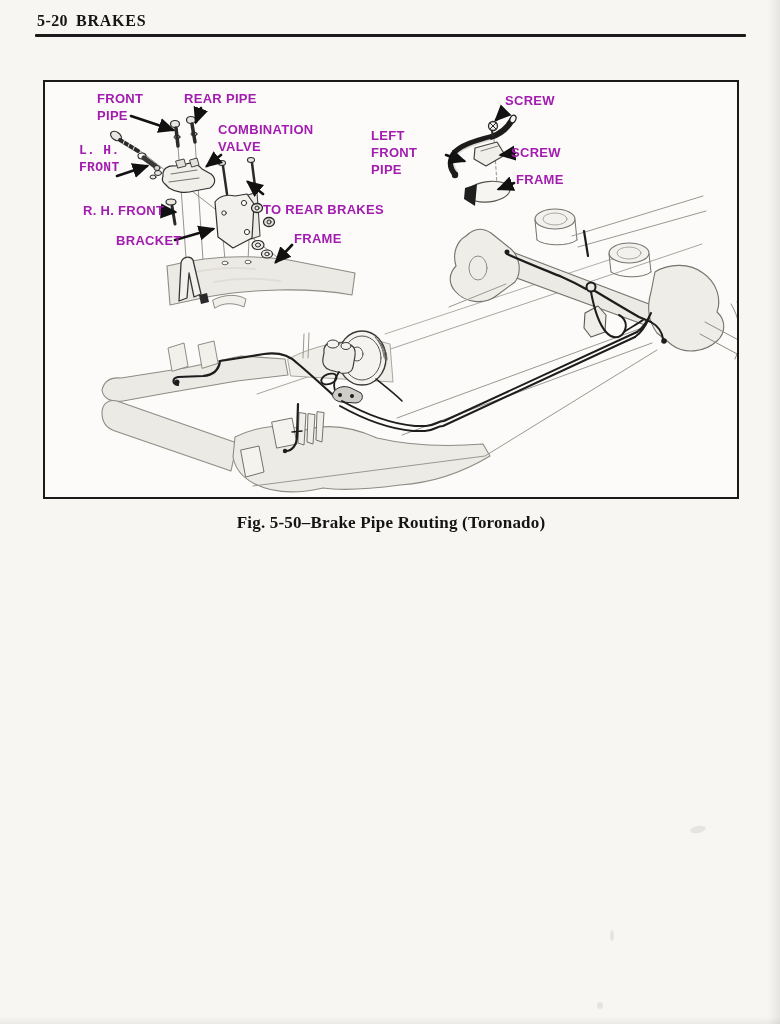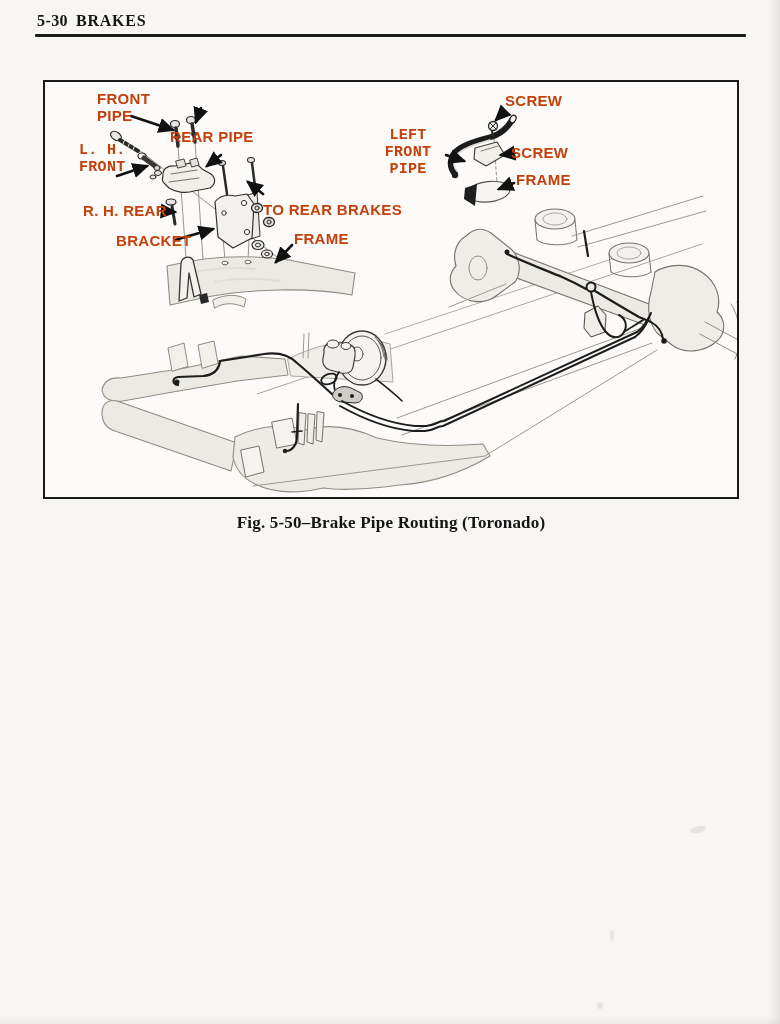--- a/index.html
+++ b/index.html
@@ -17,53 +17,53 @@
     font-family:"Liberation Serif", serif;font-weight:bold;font-size:16px;
     color:#151515;letter-spacing:.4px;}
   .page-header .sec-title{margin-left:8px;letter-spacing:.8px;}
   .header-rule{position:absolute;left:35px;top:34px;width:711px;height:3px;
     background:#1b1b1b;border-radius:1px;}
 
   .figure-panel{position:absolute;left:43px;top:80px;width:692px;height:415px;
     border:2px solid #1a1a1a;background:#fcfbf9;}
   .figure-panel svg{position:absolute;left:0;top:0;}
 
-  .callout{position:absolute;color:#c2410c;font-weight:700;font-size:15px;
+  .callout{position:absolute;color:#a21caf;font-weight:700;font-size:13px;
     line-height:17px;letter-spacing:.3px;white-space:pre-line;
     font-family:"Liberation Sans", sans-serif;}
   .lbl-front-pipe{left:52px;top:8px;}
-  .lbl-rear-pipe{left:125px;top:8px;margin-top:38px;}
+  .lbl-rear-pipe{left:139px;top:8px;}
   .lbl-combination-valve{left:173px;top:39px;}
   .lbl-lh-front{left:34px;top:60px;font-family:Liberation Mono, monospace;}
   .lbl-rh-front{left:38px;top:120px;}
   .lbl-to-rear-brakes{left:218px;top:119px;}
   .lbl-bracket{left:71px;top:150px;}
   .lbl-frame-left{left:249px;top:148px;}
   .lbl-screw{left:460px;top:10px;}
-  .lbl-left-front-pipe{left:326px;top:45px;width:74px;text-align:center;font-family:Liberation Mono, monospace;}
+  .lbl-left-front-pipe{left:326px;top:45px;width:74px;text-align:left;}
   .lbl-clip{left:466px;top:62px;}
   .lbl-frame-right{left:471px;top:89px;}
 
   .figure-caption{position:absolute;left:43px;top:513px;width:696px;
     text-align:center;font-family:"Liberation Serif", serif;font-weight:bold;
     font-size:17px;color:#141414;letter-spacing:.2px;}
 
   .speck{position:absolute;background:#d8d6d1;border-radius:50%;opacity:.55;}
   .speck1{left:690px;top:826px;width:16px;height:7px;transform:rotate(-12deg);}
   .speck2{left:610px;top:930px;width:4px;height:11px;}
   .speck3{left:597px;top:1002px;width:6px;height:7px;}
 </style>
 </head>
 <body>
 
 <div class="edge-shade"></div>
 <div class="bottom-shade"></div>
 
 <div class="page-header">
-  <span>5-30</span><span class="sec-title">BRAKES</span>
+  <span>5-20</span><span class="sec-title">BRAKES</span>
 </div>
 <div class="header-rule"></div>
 
 <div class="figure-panel">
 
   <svg width="692" height="415" viewBox="0 0 692 415">
     <defs>
       <marker id="ah" viewBox="0 0 10 10" refX="8.5" refY="5" markerWidth="6.5" markerHeight="6.5" orient="auto-start-reverse">
         <path d="M0,0.5 L10,5 L0,9.5 Z" fill="#111"></path>
       </marker>
@@ -226,23 +226,25 @@
       <path d="M459,30 L451,38" marker-end="url(#ah)"></path>
       <path d="M401,73 L419,79" marker-end="url(#ah)"></path>
       <path d="M470,71 L456,73" marker-end="url(#ah)"></path>
       <path d="M469,101 L454,107" marker-end="url(#ah)"></path>
     </g>
   </svg>
 
   <div class="callout lbl-front-pipe">FRONT
 PIPE</div>
   <div class="callout lbl-rear-pipe">REAR PIPE</div>
+  <div class="callout lbl-combination-valve">COMBINATION
+VALVE</div>
   <div class="callout lbl-lh-front">L. H.
 FRONT</div>
-  <div class="callout lbl-rh-front">R. H. REAR</div>
+  <div class="callout lbl-rh-front">R. H. FRONT</div>
   <div class="callout lbl-to-rear-brakes">TO REAR BRAKES</div>
   <div class="callout lbl-bracket">BRACKET</div>
   <div class="callout lbl-frame-left">FRAME</div>
   <div class="callout lbl-screw">SCREW</div>
   <div class="callout lbl-left-front-pipe">LEFT FRONT
 PIPE</div>
   <div class="callout lbl-clip">SCREW</div>
   <div class="callout lbl-frame-right">FRAME</div>
 </div>
 

